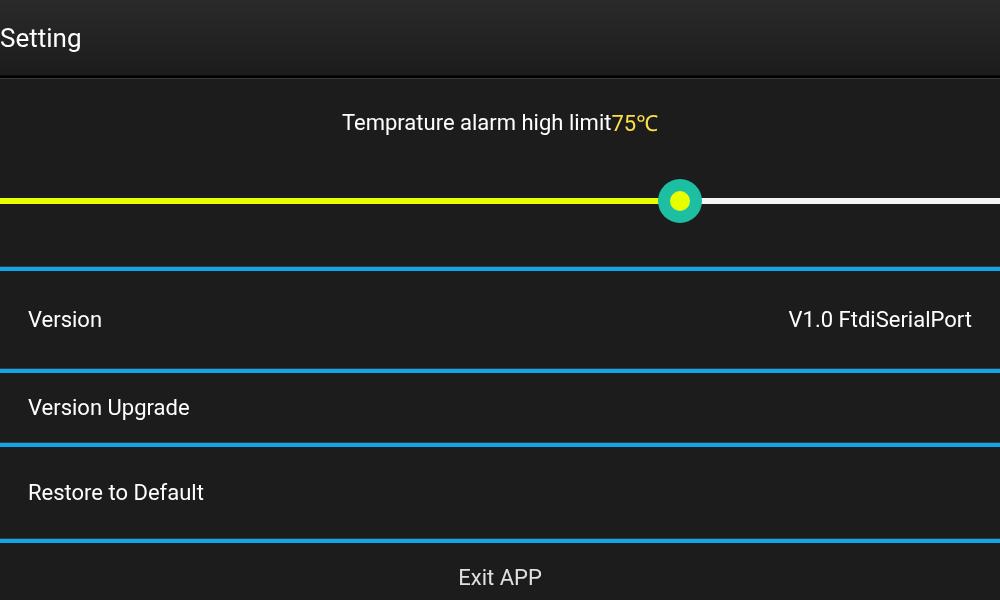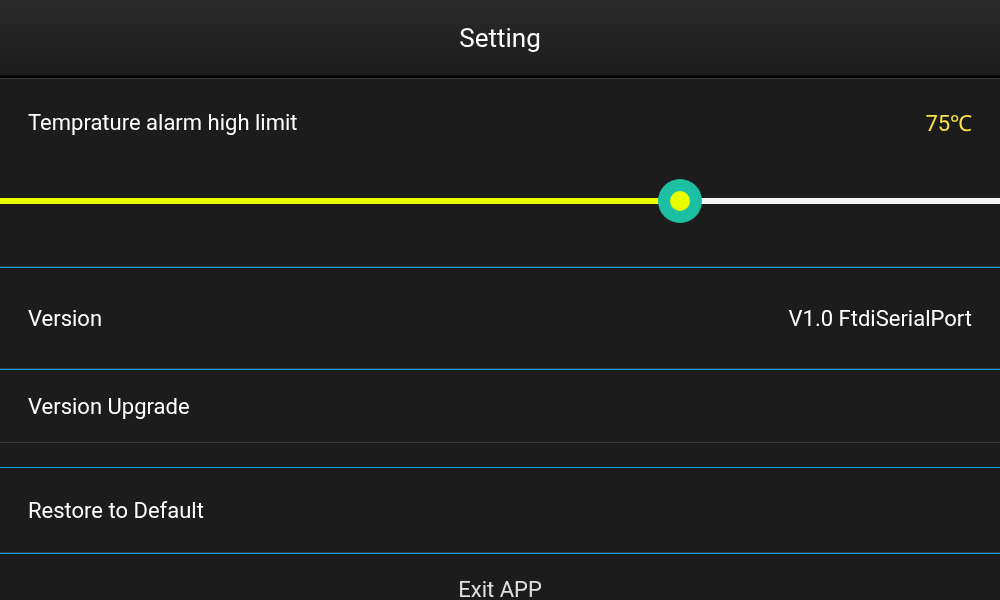--- a/index.html
+++ b/index.html
@@ -12,34 +12,33 @@
       height: 600px;
       background: #000;
       font-family: Roboto, "Helvetica Neue", Arial, sans-serif;
       overflow: hidden;
     }
     .header {
       height: 76px;
       background: linear-gradient(to bottom, #2a2a2a 0%, #1c1c1c 100%);
       display: flex;
       align-items: center;
-      justify-content: center;
       border-bottom: 1px solid #0a0a0a;
     }
     .header-title {
       color: #fff;
       font-size: 26px;
       font-weight: 400;
     }
     .content {
       background: #1c1c1c;
       padding: 0;
     }
     .row {
-      border-top: 1px solid #0ea5e9;
+      border-top: 4px solid #0ea5e9;
       border-bottom: 1px solid #3a3a3a;
       padding: 0 28px;
       display: flex;
       align-items: center;
       justify-content: space-between;
     }
     .divider-black {
       height: 2px;
       background: #000;
     }
@@ -62,21 +61,21 @@
     
     .temp-row {
       padding-top: 28px;
       padding-left: 28px;
       padding-right: 28px;
       padding-bottom: 0;
       border-top: 1px solid #3a3a3a;
     }
     .temp-header {
       display: flex;
-      justify-content: space-between;
+      justify-content: center;
       align-items: center;
       margin-bottom: 34px;
     }
     .slider-container {
       position: relative;
       height: 60px;
       margin-left: -28px;
       margin-right: -28px;
     }
     .slider-track {
@@ -119,22 +118,21 @@
       border-bottom: 1px solid #3a3a3a;
     }
     
     .row-version {
       height: 102px;
     }
     .row-upgrade {
       height: 74px;
     }
     .row-restore {
-      height: 86px;
-      margin-top: 24px;
+      height: 96px;
     }
     .row-exit {
       height: 72px;
       justify-content: center;
       border-bottom: none;
     }
     .row-exit .row-label {
       color: #e0e0e0;
       text-align: center;
     }

